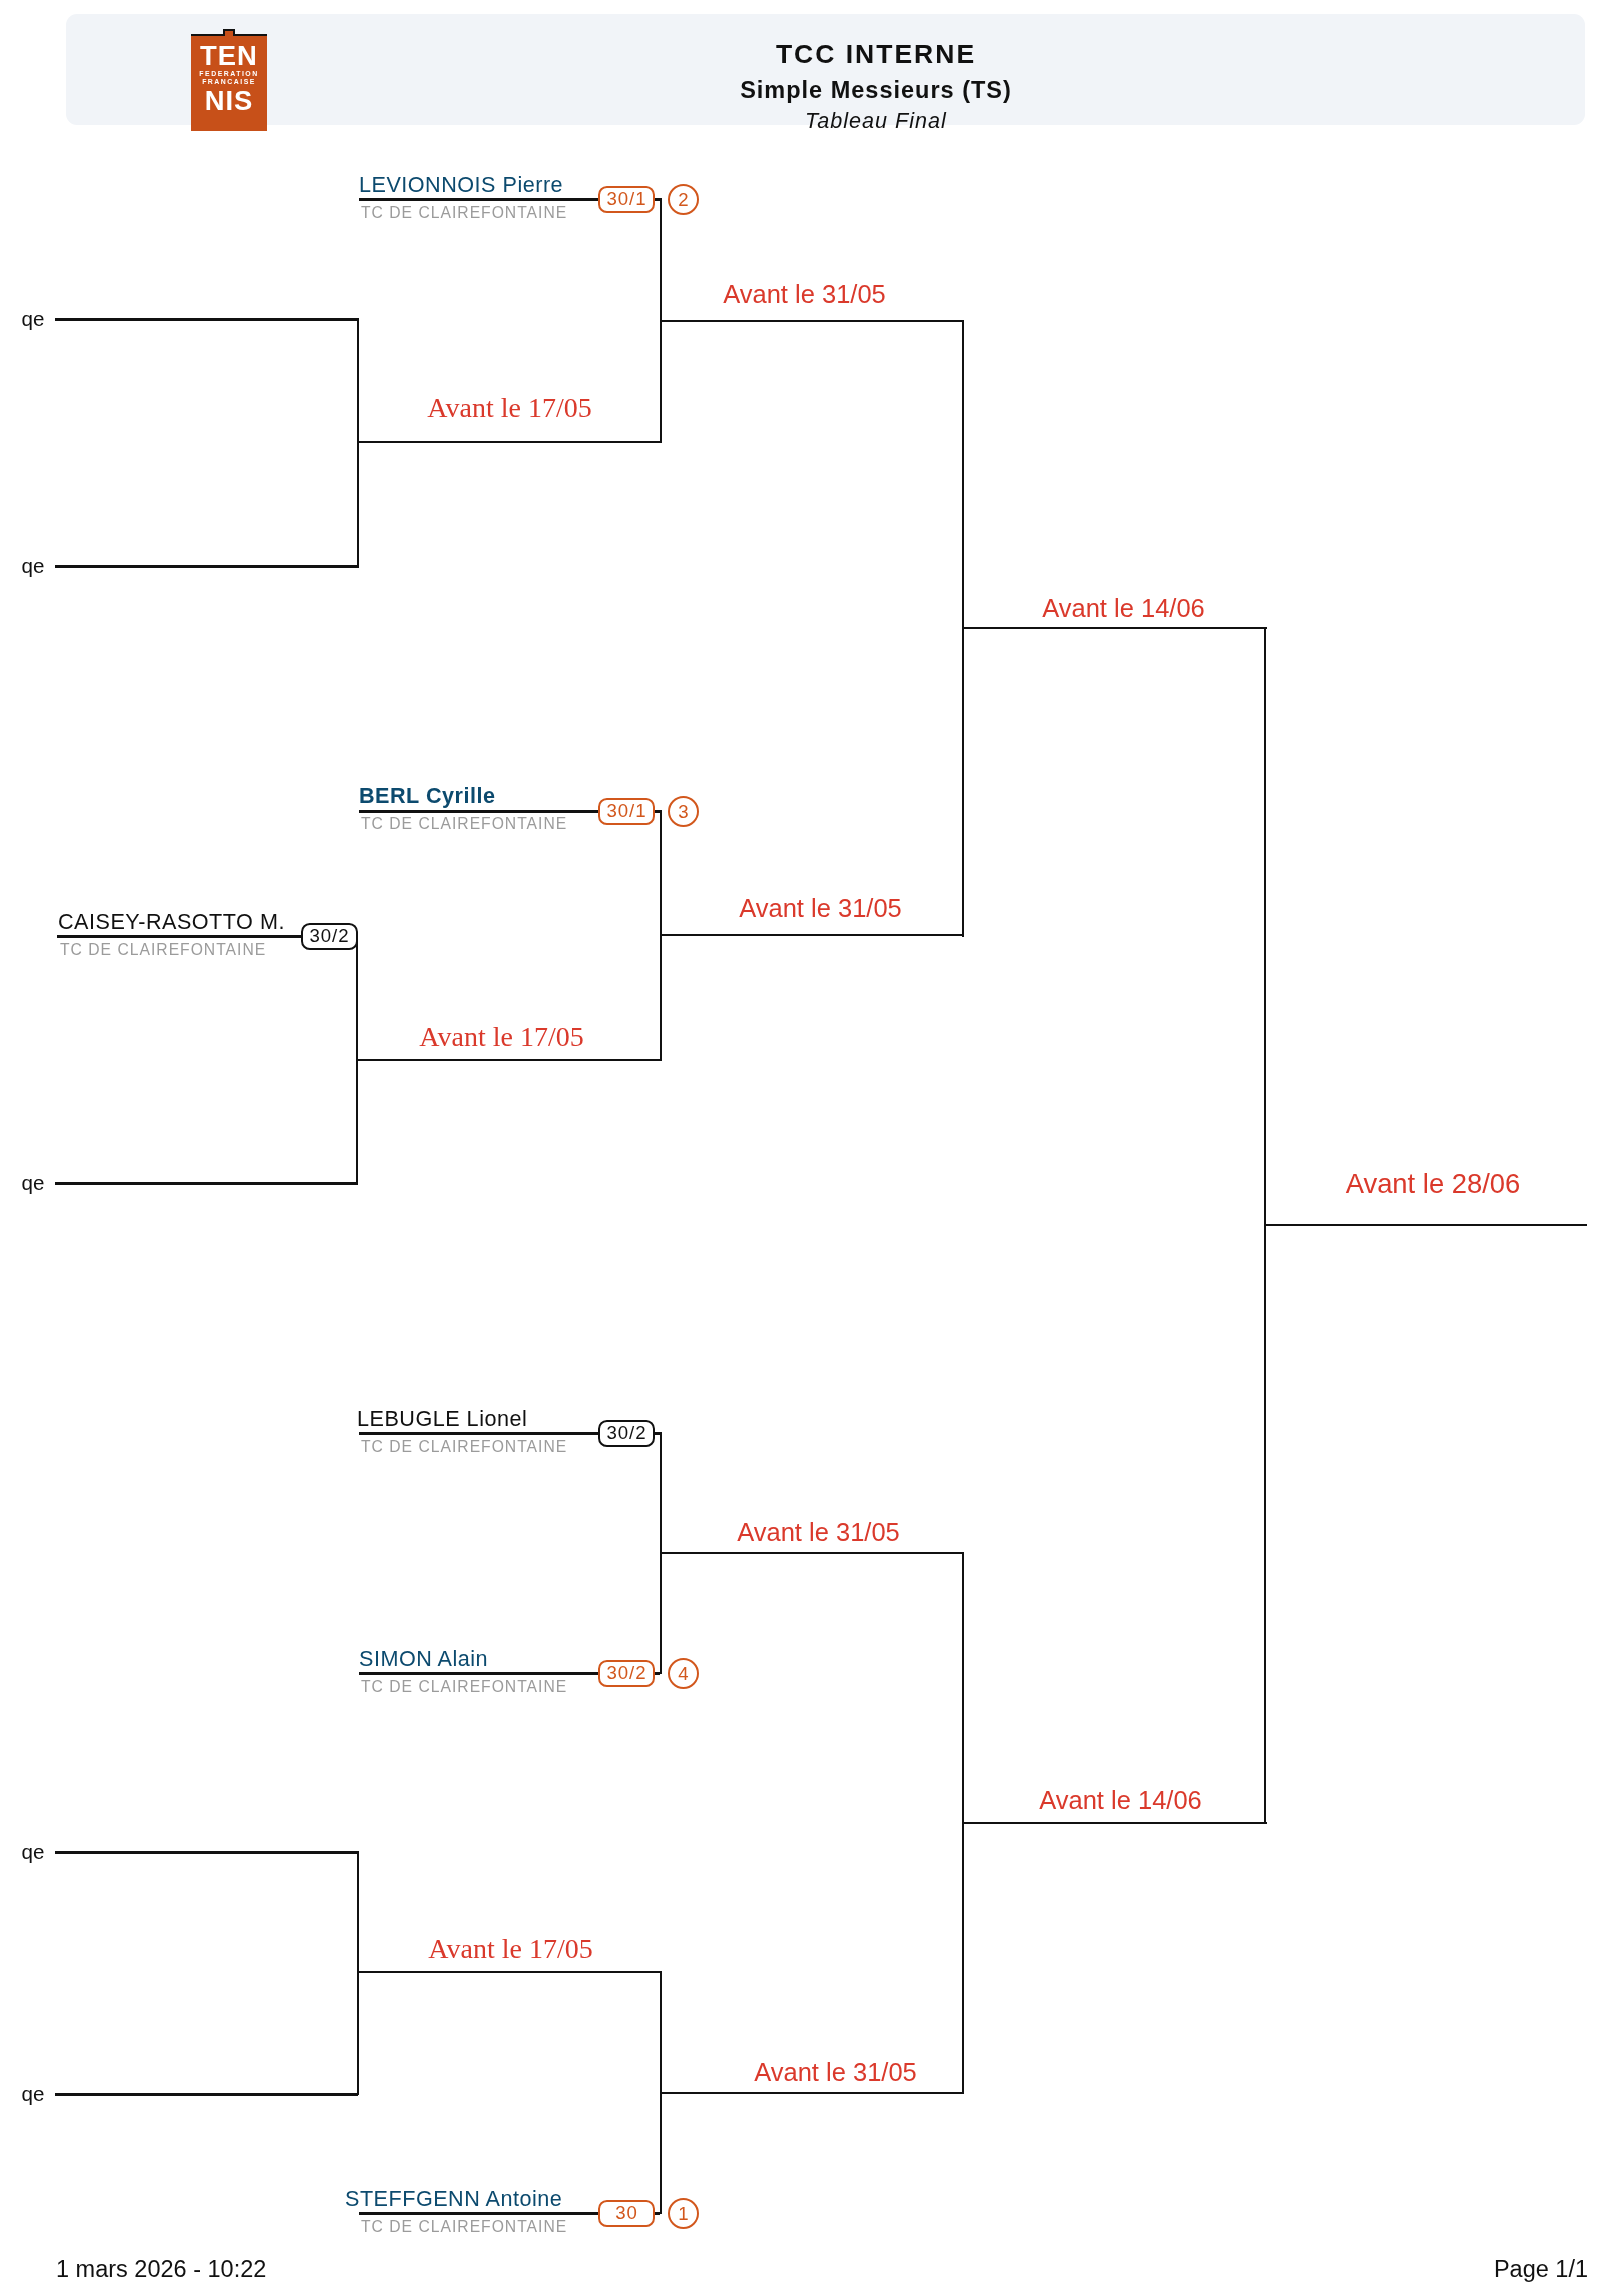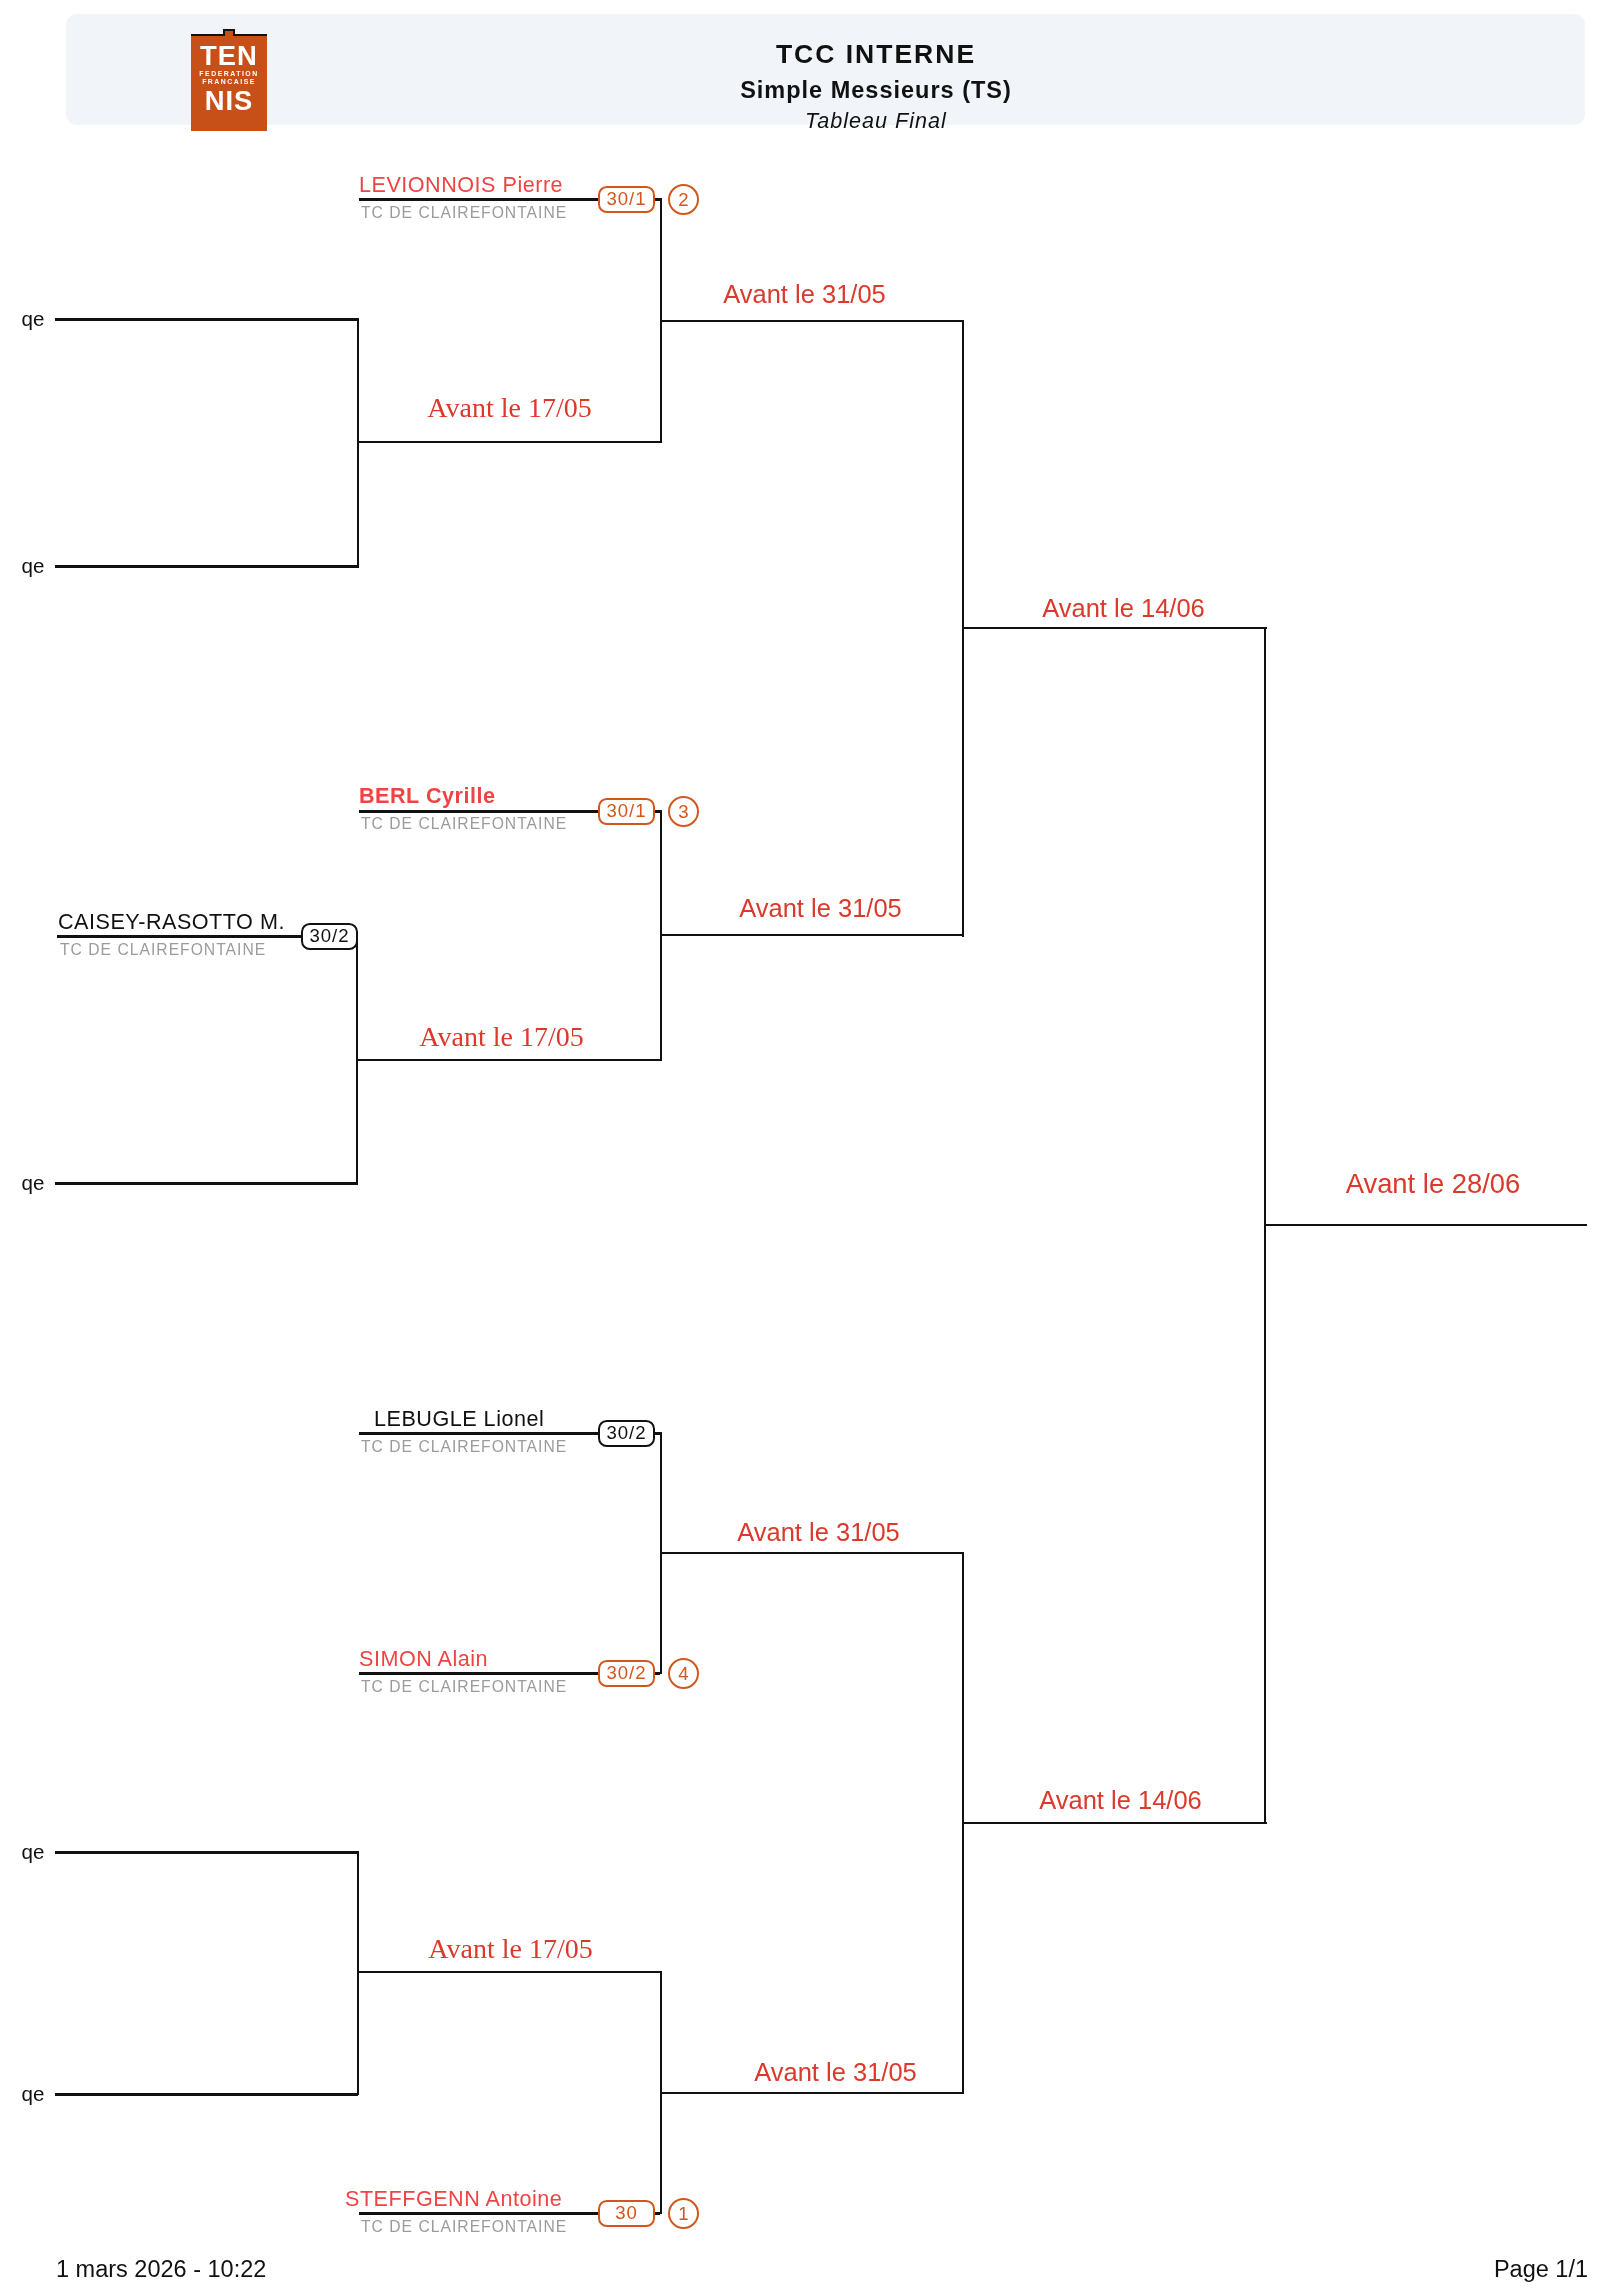--- a/index.html
+++ b/index.html
@@ -27,21 +27,21 @@
   .t1 { position:absolute; left:0; top:25.5px; width:100%; font-size:26.5px; font-weight:bold; letter-spacing:2px; }
   .t2 { position:absolute; left:0; top:63px; width:100%; font-size:23.5px; font-weight:bold; letter-spacing:1px; }
   .t3 { position:absolute; left:0; top:94px; width:100%; font-size:21.6px; letter-spacing:1px;font-style:italic; }
 
   
   .hline { position:absolute; height:2.9px; background:#111; }
   .rline { position:absolute; height:2px; background:#111; }
   .vline { position:absolute; width:2px;  background:#111; }
 
   
-  .pname { position:absolute; font-size:21.6px; font-weight:400; color:#ef4444;
+  .pname { position:absolute; font-size:21.6px; font-weight:400; color:#0c4a6e;
            white-space:nowrap; letter-spacing:0.5px; }
   .pname.black { color:#111; }
   .pclub { position:absolute; font-size:15.7px; color:#9b9b9b; white-space:nowrap; letter-spacing:1px; }
   .badge { position:absolute; width:57px; height:26.5px; background:#fff;
            border:2px solid #d2571c; border-radius:8.8px; color:#d2571c;
            display:flex; align-items:center; justify-content:center;
            font-size:18.6px; letter-spacing:1px; }
   .badge.black { border-color:#111; color:#111; }
   .seed { position:absolute; width:31px; height:31px; background:#fff;
           border:2px solid #d2571c; border-radius:50%; color:#d2571c;
@@ -117,21 +117,21 @@
 
 <div class="pname" style="left:359px;top:783px;font-weight:bold;">BERL Cyrille</div>
 <div class="pclub" style="left:361px;top:815px;">TC DE CLAIREFONTAINE</div>
 <div class="badge" style="left:598px;top:798px;">30/1</div>
 <div class="seed" style="left:668px;top:796px;">3</div>
 
 <div class="pname black" style="left:58px;top:909px;">CAISEY-RASOTTO M.</div>
 <div class="pclub" style="left:60px;top:941px;">TC DE CLAIREFONTAINE</div>
 <div class="badge black" style="left:301px;top:923px;">30/2</div>
 
-<div class="pname black" style="left:374px;top:1406px;">LEBUGLE Lionel</div>
+<div class="pname black" style="left:357px;top:1406px;">LEBUGLE Lionel</div>
 <div class="pclub" style="left:361px;top:1438px;">TC DE CLAIREFONTAINE</div>
 <div class="badge black" style="left:598px;top:1420px;">30/2</div>
 
 <div class="pname" style="left:359px;top:1646px;">SIMON Alain</div>
 <div class="pclub" style="left:361px;top:1678px;">TC DE CLAIREFONTAINE</div>
 <div class="badge" style="left:598px;top:1660px;">30/2</div>
 <div class="seed" style="left:668px;top:1658px;">4</div>
 
 <div class="pname" style="left:345px;top:2186px;">STEFFGENN Antoine</div>
 <div class="pclub" style="left:361px;top:2218px;">TC DE CLAIREFONTAINE</div>

